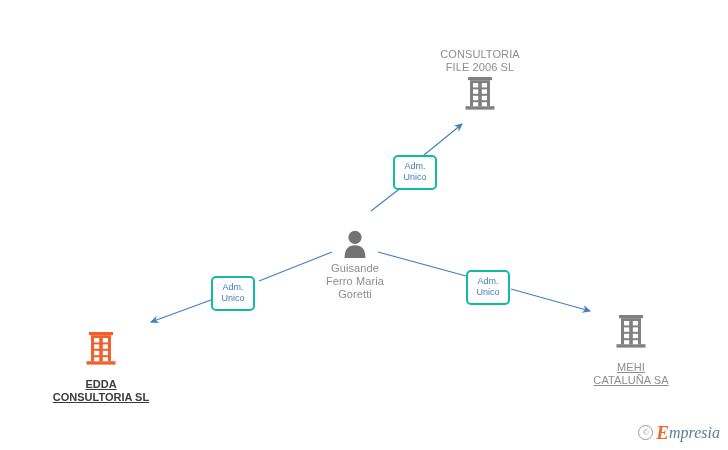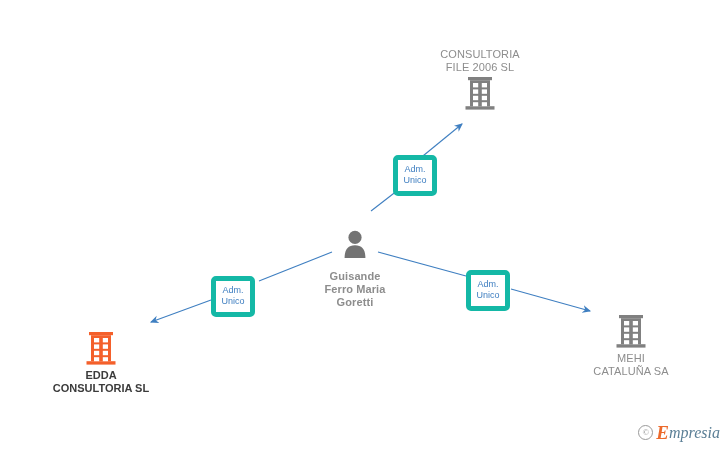--- a/index.html
+++ b/index.html
@@ -41,36 +41,36 @@
   }
   .node-label.highlight {
     color: #3b3b3b;
     font-weight: bold;
     letter-spacing: 0;
   }
 
   
   .company-top .node-label { margin-bottom: 3px; }
   
-  .company-bottom .node-label { margin-top: 3px; }
+  .company-bottom .node-label { margin-top: 12px; text-decoration: underline; }
 
   .icon-wrap {
     display: block;
     margin: 0 auto;
     line-height: 0;
   }
 
   
   .edge-label {
     position: absolute;
     box-sizing: border-box;
     width: 44px;
     padding: 4px 0 5px 0;
     background: #ffffff;
-    border: 5px solid #14b8a6;
+    border: 2px solid #14b8a6;
     border-radius: 5px;
     color: #3f7fc1;
     font-size: 9px;
     line-height: 11px;
     text-align: center;
     white-space: pre-line;
   }
 
   
   #watermark {
@@ -151,21 +151,21 @@
     </span>
   </div>
 
   <div class="node" style="left:270px; top:230px;">
     <span class="icon-wrap">
       <svg width="26" height="28" viewBox="0 0 26 28" xmlns="http://www.w3.org/2000/svg">
         <circle cx="13" cy="7.4" r="6.6" fill="#737373"></circle>
         <path d="M13,15.2 C20.2,15.2 23.4,19.6 23.4,28 L2.6,28 C2.6,19.6 5.8,15.2 13,15.2 Z" fill="#737373"></path>
       </svg>
     </span>
-    <div class="node-label" style="margin-top:12px;font-weight:bold;">Guisande
+    <div class="node-label" style="margin-top:4px;">Guisande
 Ferro Maria
 Goretti</div>
   </div>
 
   <div class="node company-bottom" style="left:16px; top:332px;">
     <span class="icon-wrap">
       <svg width="30" height="34" viewBox="0 0 30 34" xmlns="http://www.w3.org/2000/svg">
         <rect x="3" y="0" width="24" height="3.2" fill="#f4602b"></rect>
         <rect x="5" y="3.2" width="20" height="26" fill="#f4602b"></rect>
         <rect x="0.5" y="29.2" width="29" height="3.4" fill="#f4602b"></rect>

